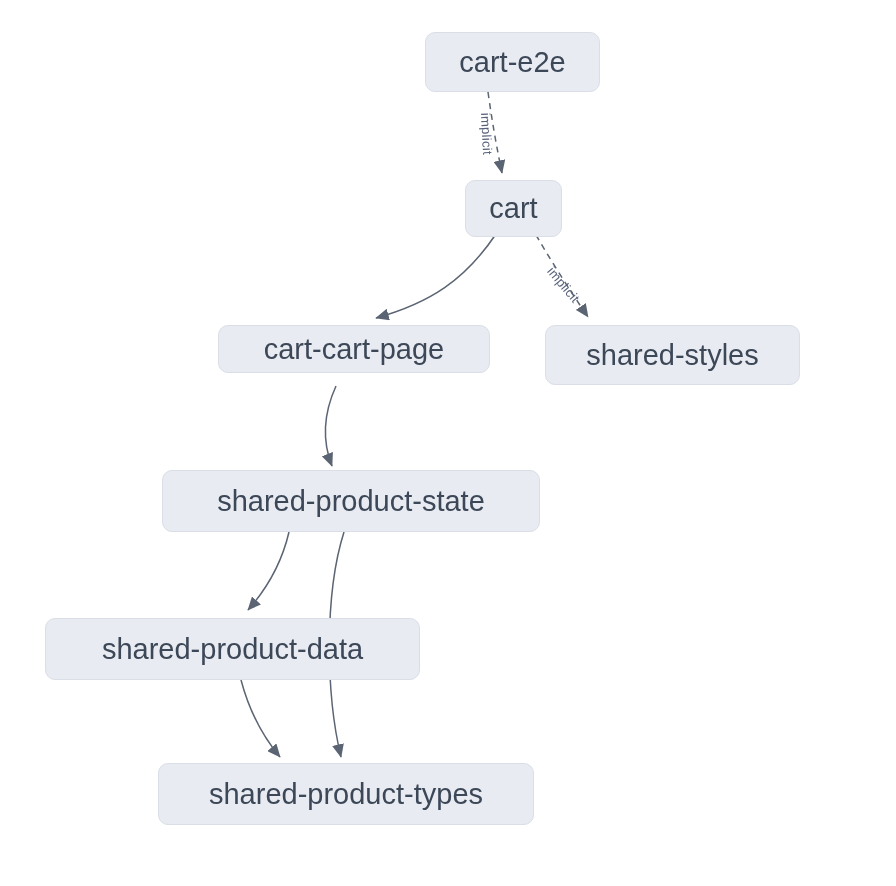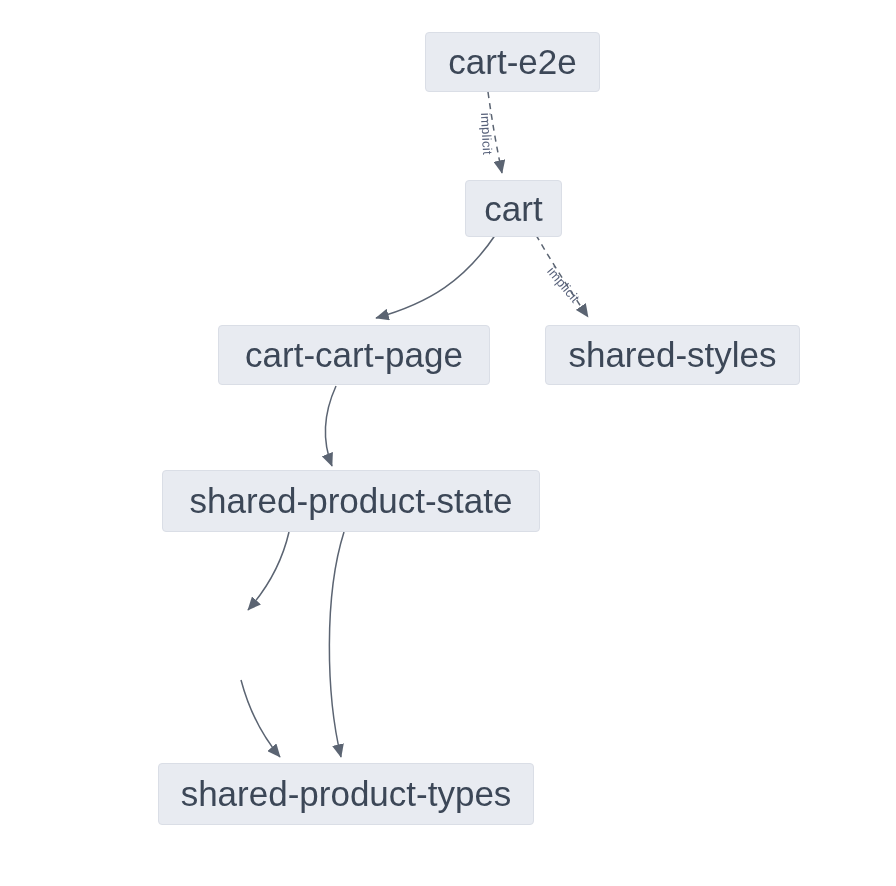--- a/index.html
+++ b/index.html
@@ -25,24 +25,24 @@
     font-family:"Liberation Sans", sans-serif;
     font-size:13px;
     fill:#57617a;
     letter-spacing:0.3px;
   }
   .node{
     position:absolute;
     display:flex;align-items:center;justify-content:center;
     background:#e8ebf1;
     border:1px solid #dadee6;
-    border-radius:4px;
+    border-radius:10px;
     box-sizing:border-box;
     color:#3c4757;
-    font-size:35px;
+    font-size:29px;
     cursor:pointer;
     white-space:nowrap;
     text-align:center;
   }
 </style>
 </head>
 <body>
 
 <div class="canvas">
 
@@ -73,30 +73,33 @@
   </svg>
 
   <div class="node" style="left:425px;top:32px;width:175px;height:60px">
     <span>cart-e2e</span>
   </div>
 
   <div class="node" style="left:465px;top:180px;width:97px;height:57px">
     <span>cart</span>
   </div>
 
-  <div class="node" style="left:218px;top:325px;width:272px;height:60px">
+  <div class="node" style="left:218px;top:325px;width:272px;height:48px">
     <span>cart-cart-page</span>
   </div>
 
   <div class="node" style="left:162px;top:470px;width:378px;height:62px">
     <span>shared-product-state</span>
   </div>
 
   <div class="node" style="left:545px;top:325px;width:255px;height:60px">
     <span>shared-styles</span>
   </div>
 
+  <div class="node" style="left:45px;top:618px;width:375px;height:62px">
+    <span>shared-product-data</span>
+  </div>
 
   <div class="node" style="left:158px;top:763px;width:376px;height:62px">
     <span>shared-product-types</span>
   </div>
 
 </div>
 
 </body></html>

